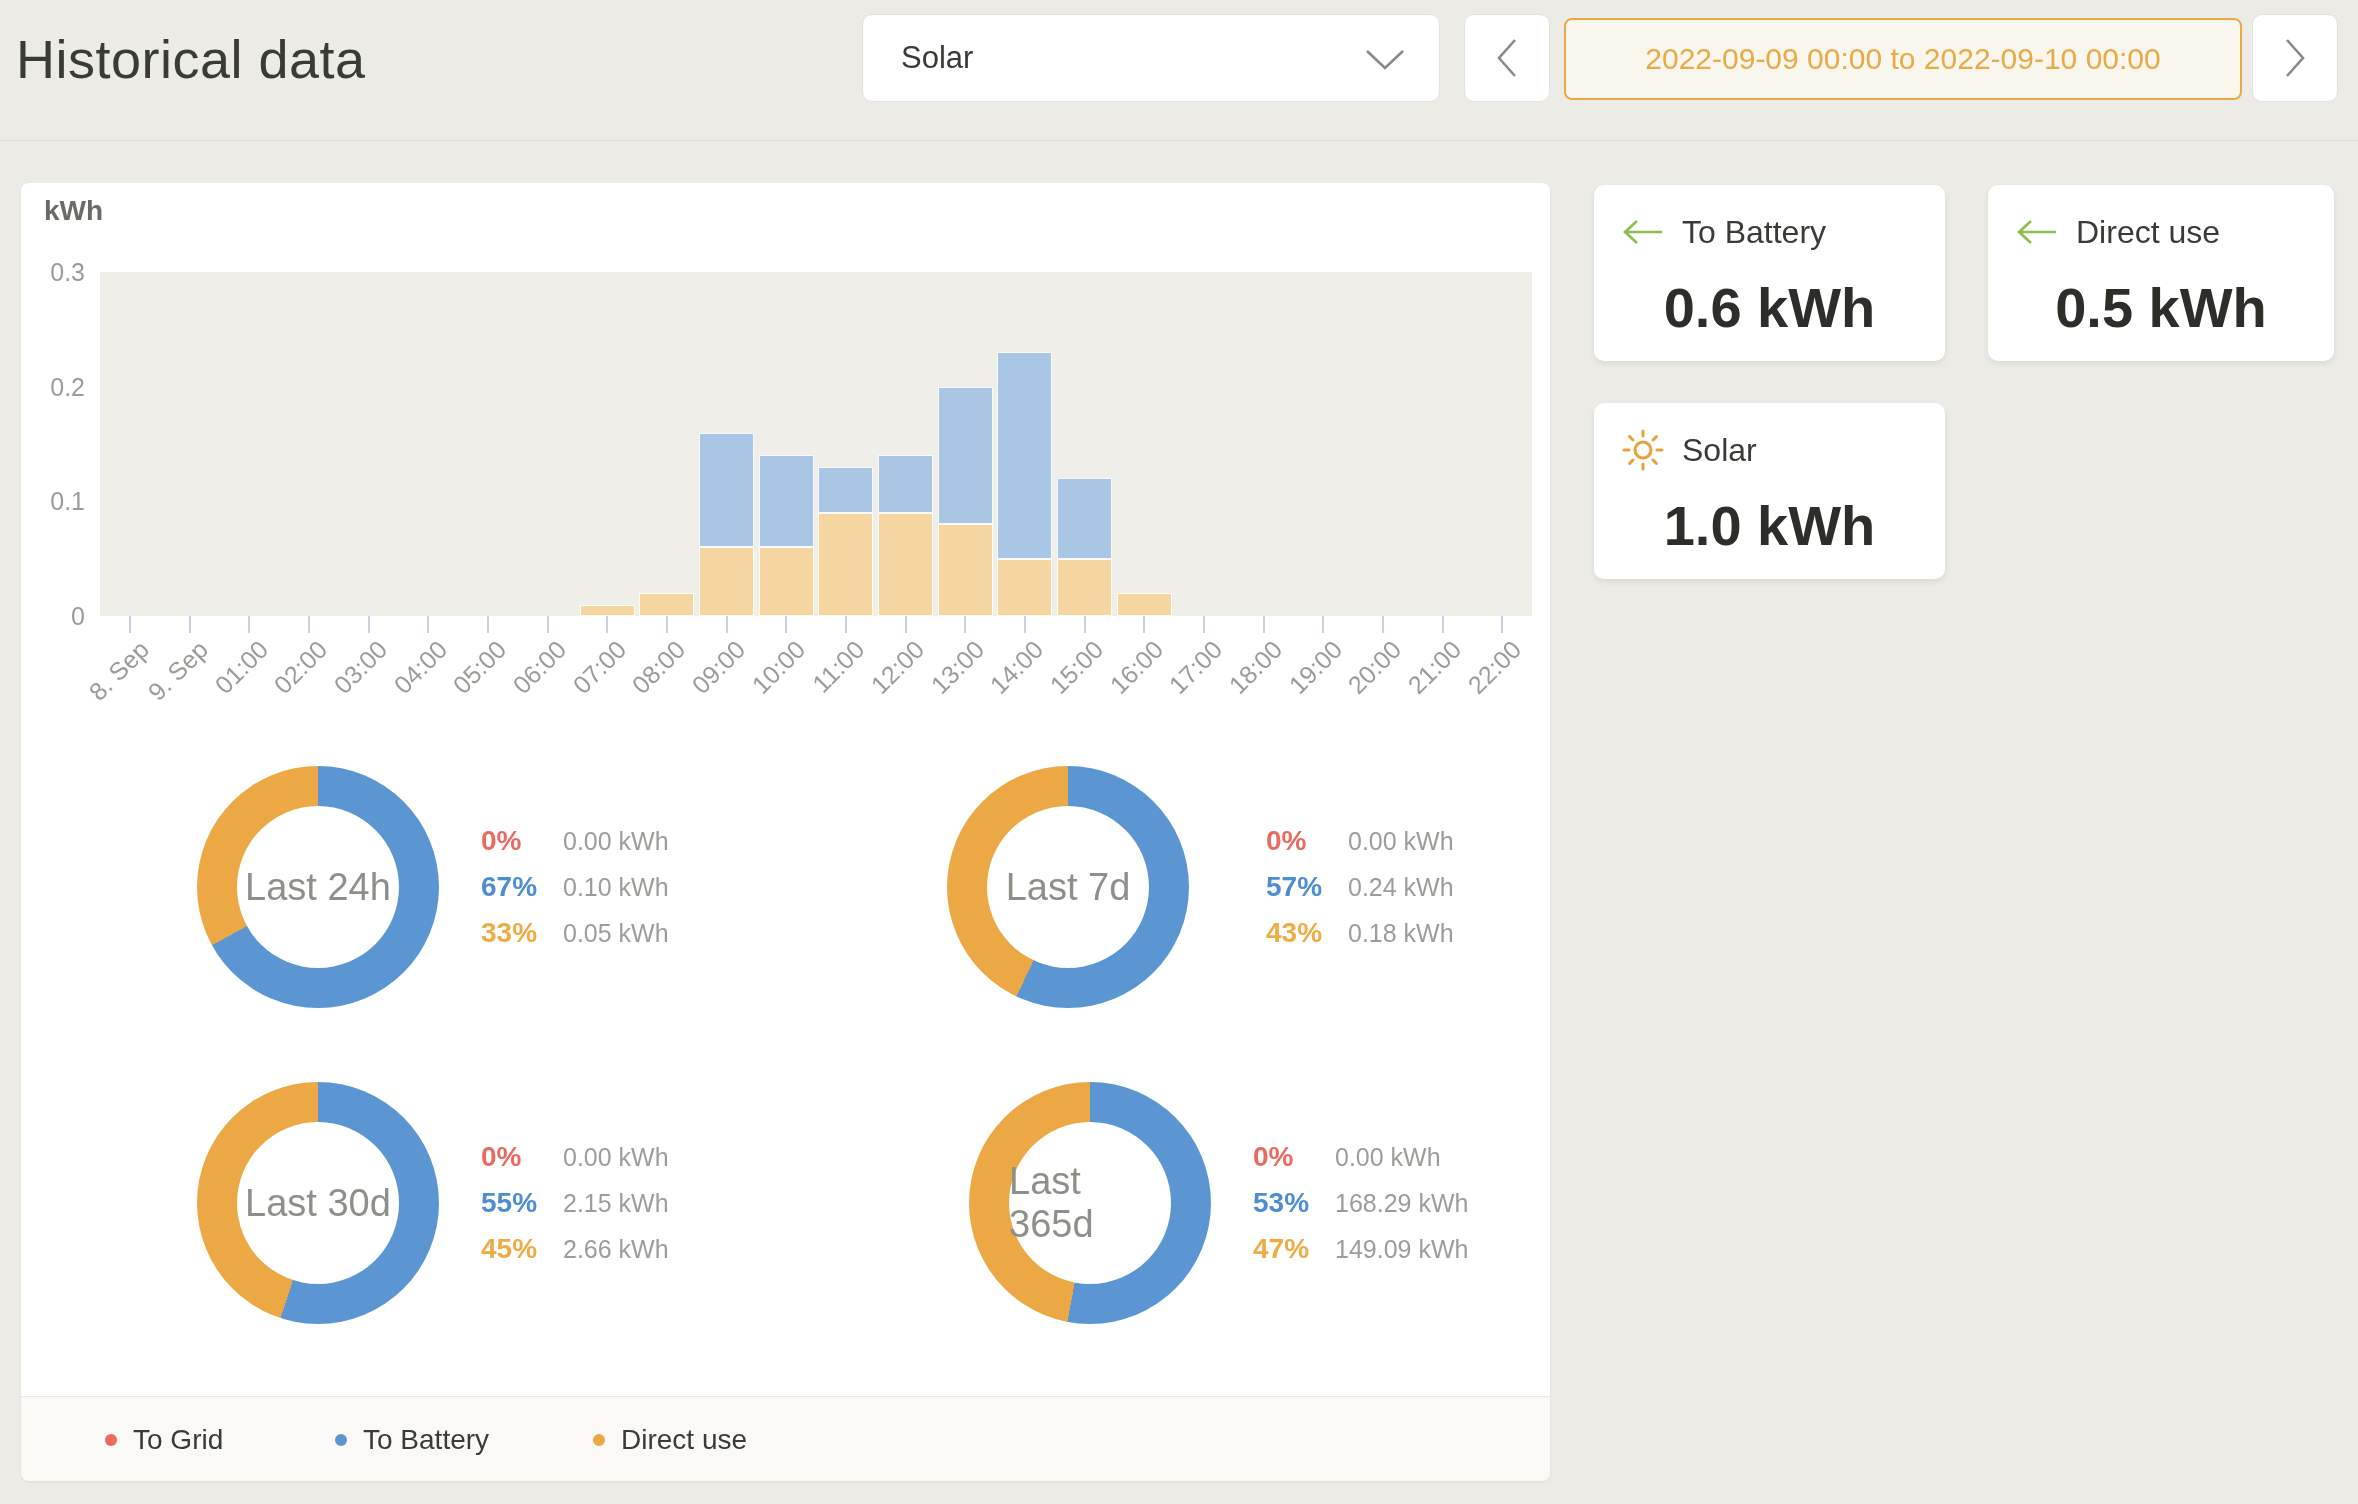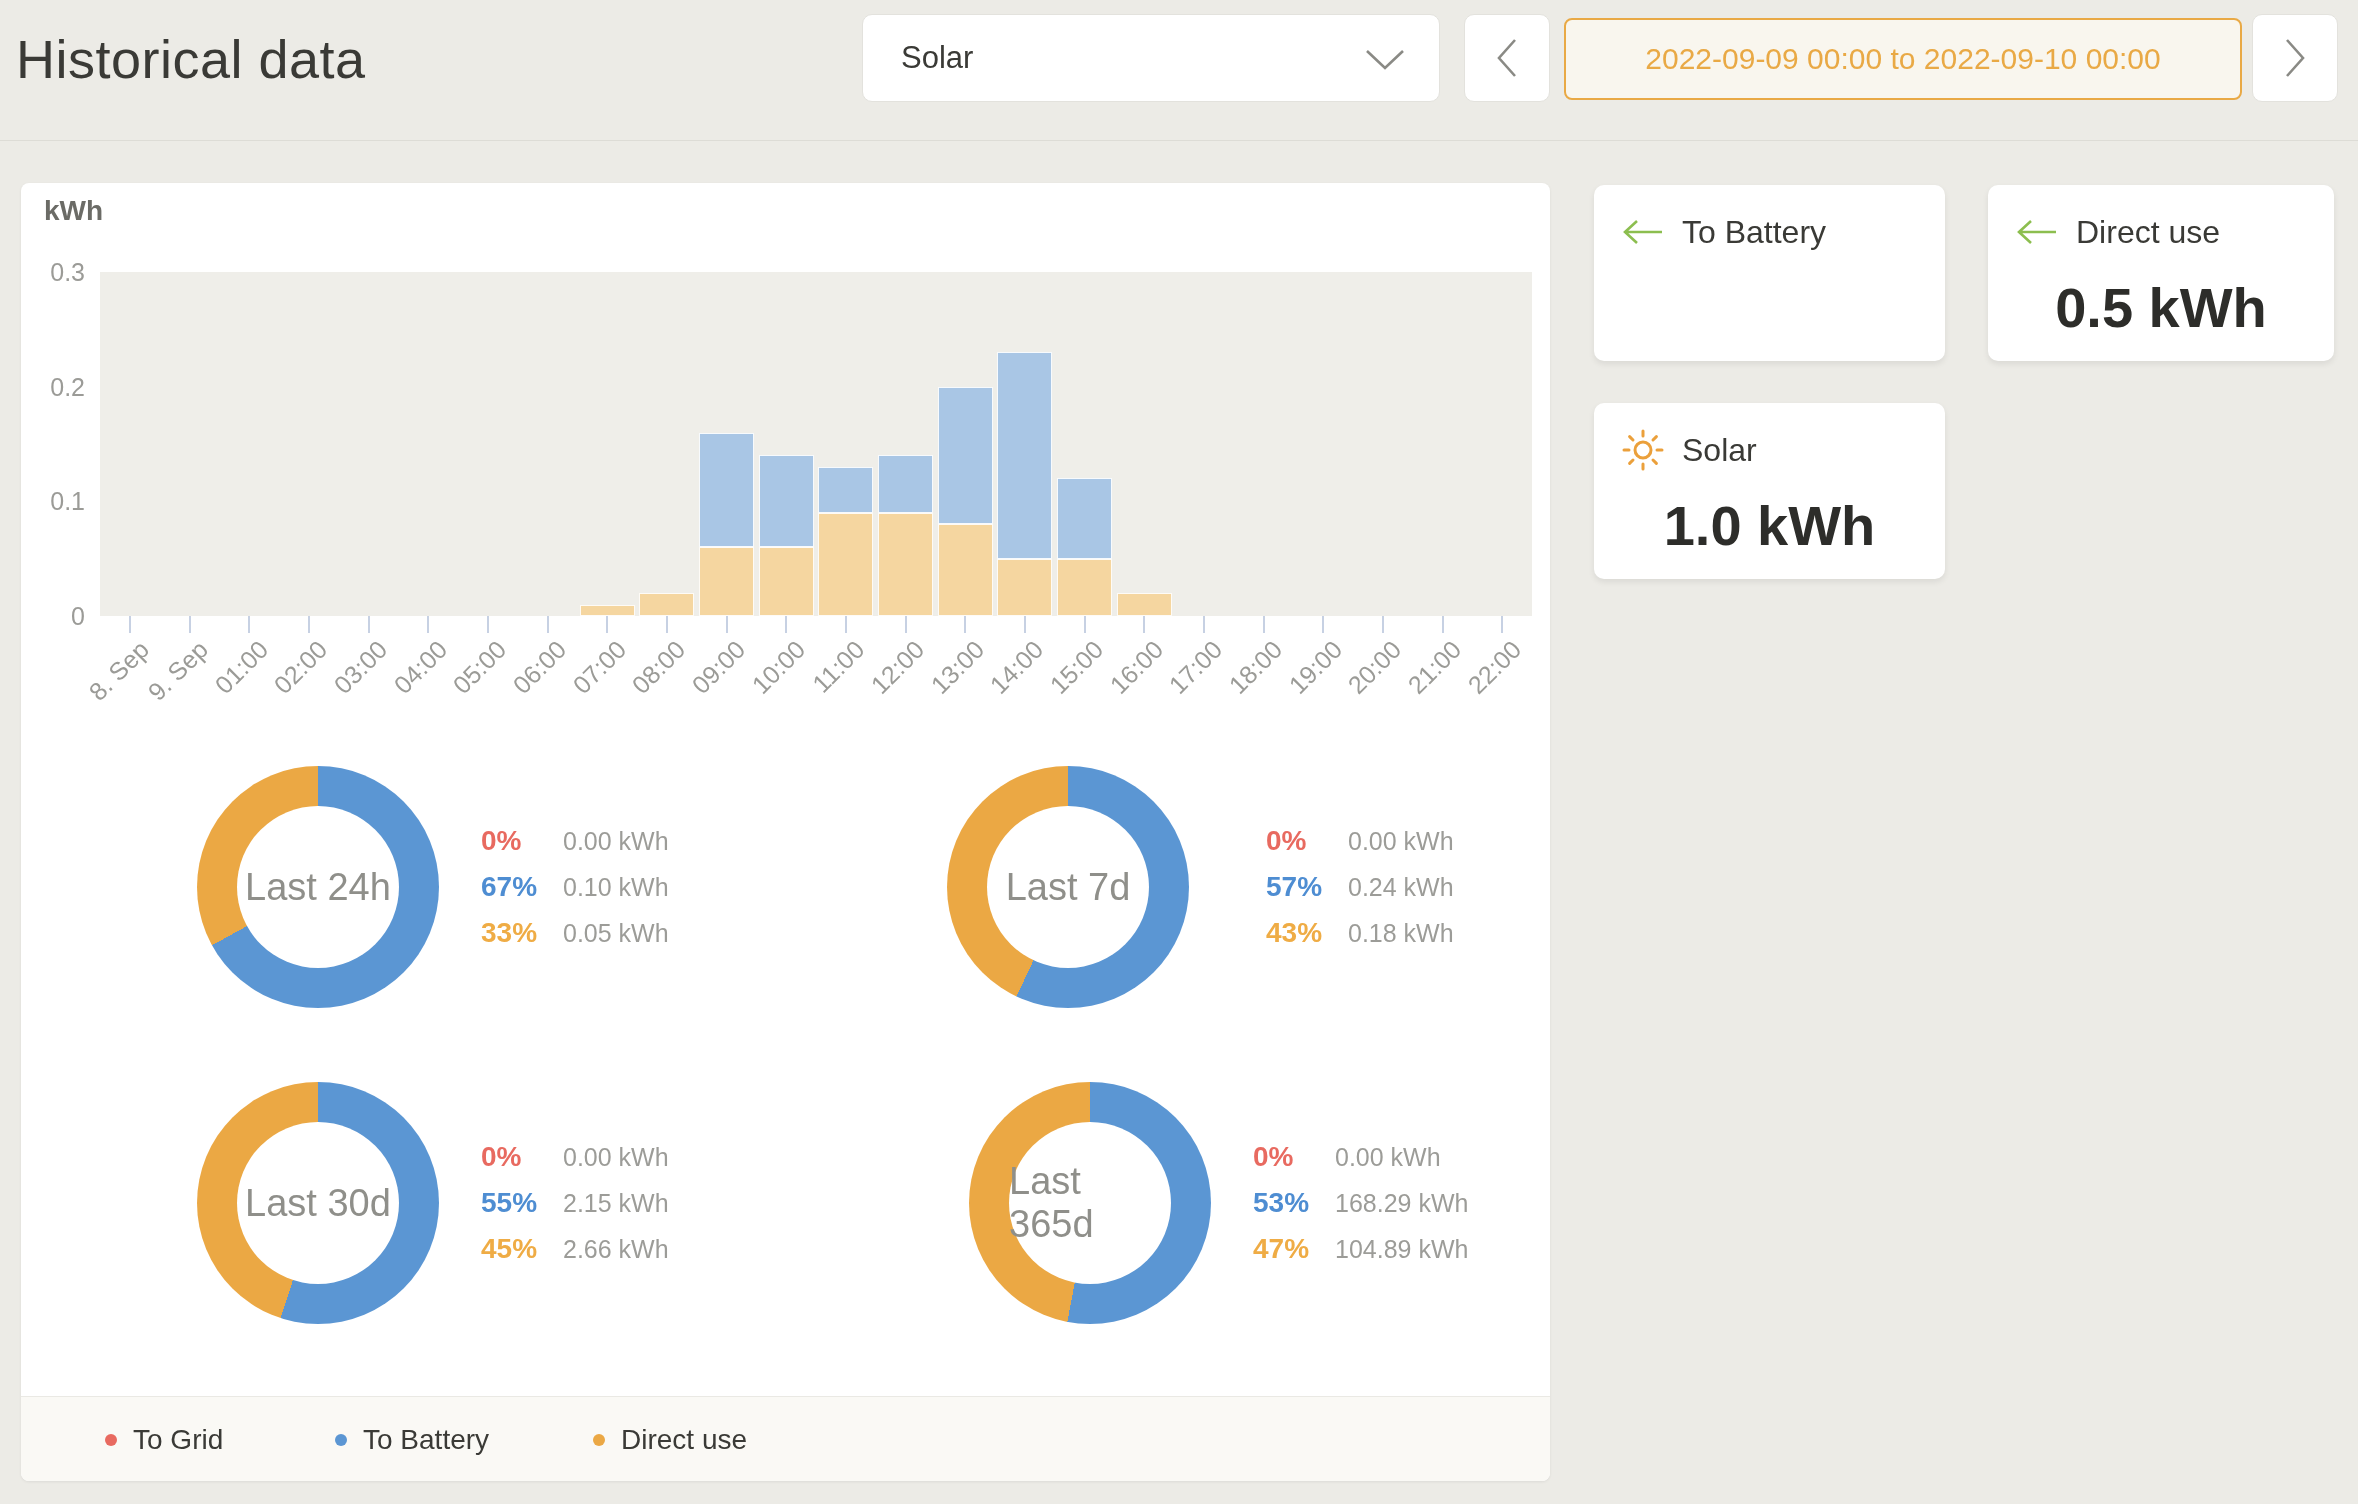--- a/index.html
+++ b/index.html
@@ -277,21 +277,21 @@
           <div class="stat-row">
             <span class="stat-pct" style="color: rgb(232, 106, 96);">0%</span>
             <span class="stat-val">0.00 kWh</span>
           </div>
           <div class="stat-row">
             <span class="stat-pct" style="color: rgb(78, 141, 210);">53%</span>
             <span class="stat-val">168.29 kWh</span>
           </div>
           <div class="stat-row">
             <span class="stat-pct" style="color: rgb(239, 172, 69);">47%</span>
-            <span class="stat-val">104.89 kWh</span>
+            <span class="stat-val">149.09 kWh</span>
           </div>
         </div>
       </div>
     <div id="legend-strip">
         <div class="legend-item" style="left: 84px;">
           <div class="legend-dot" style="background: rgb(232, 106, 96);"></div>
           <div class="legend-text">To Grid</div>
         </div>
         <div class="legend-item" style="left: 314px;">
           <div class="legend-dot" style="background: rgb(91, 150, 211);"></div>
@@ -306,20 +306,21 @@
 
   <div class="card" style="left:1594px; top:185px; width:351px; height:176px;">
     <div class="card-head">
       <span class="icon">
         <svg width="42" height="28" viewBox="0 0 42 28">
             <path d="M40 14 H4 M15 3 L3 14 L15 25" fill="none" stroke="#8cbe4f" stroke-width="2.6"></path>
           </svg>
       </span>
       <span class="card-label">To Battery</span>
     </div>
+    <div class="card-value">0.6 kWh</div>
   </div>
 
   <div class="card" style="left:1988px; top:185px; width:346px; height:176px;">
     <div class="card-head">
       <span class="icon">
         <svg width="42" height="28" viewBox="0 0 42 28">
             <path d="M40 14 H4 M15 3 L3 14 L15 25" fill="none" stroke="#8cbe4f" stroke-width="2.6"></path>
           </svg>
       </span>
       <span class="card-label">Direct use</span>

